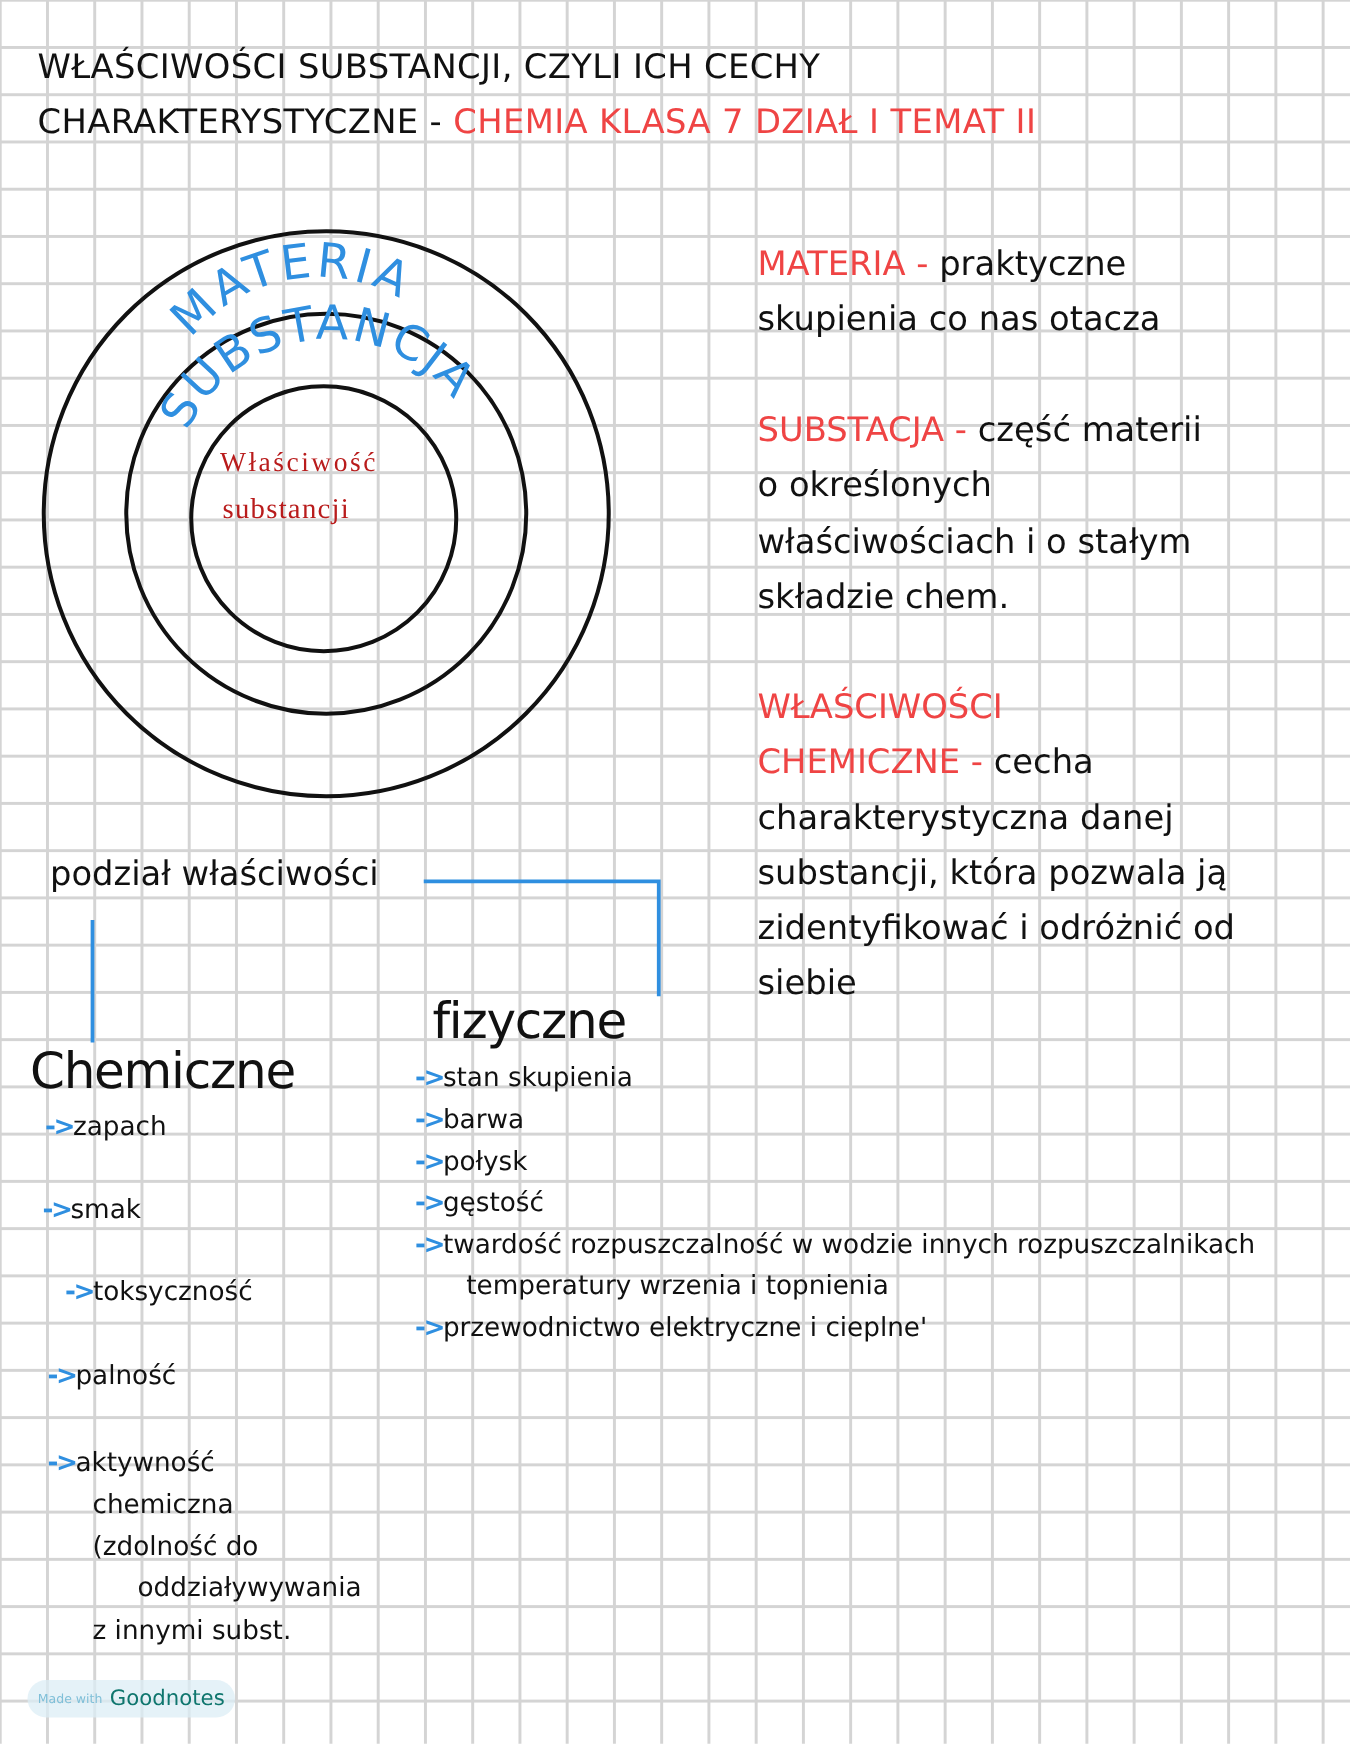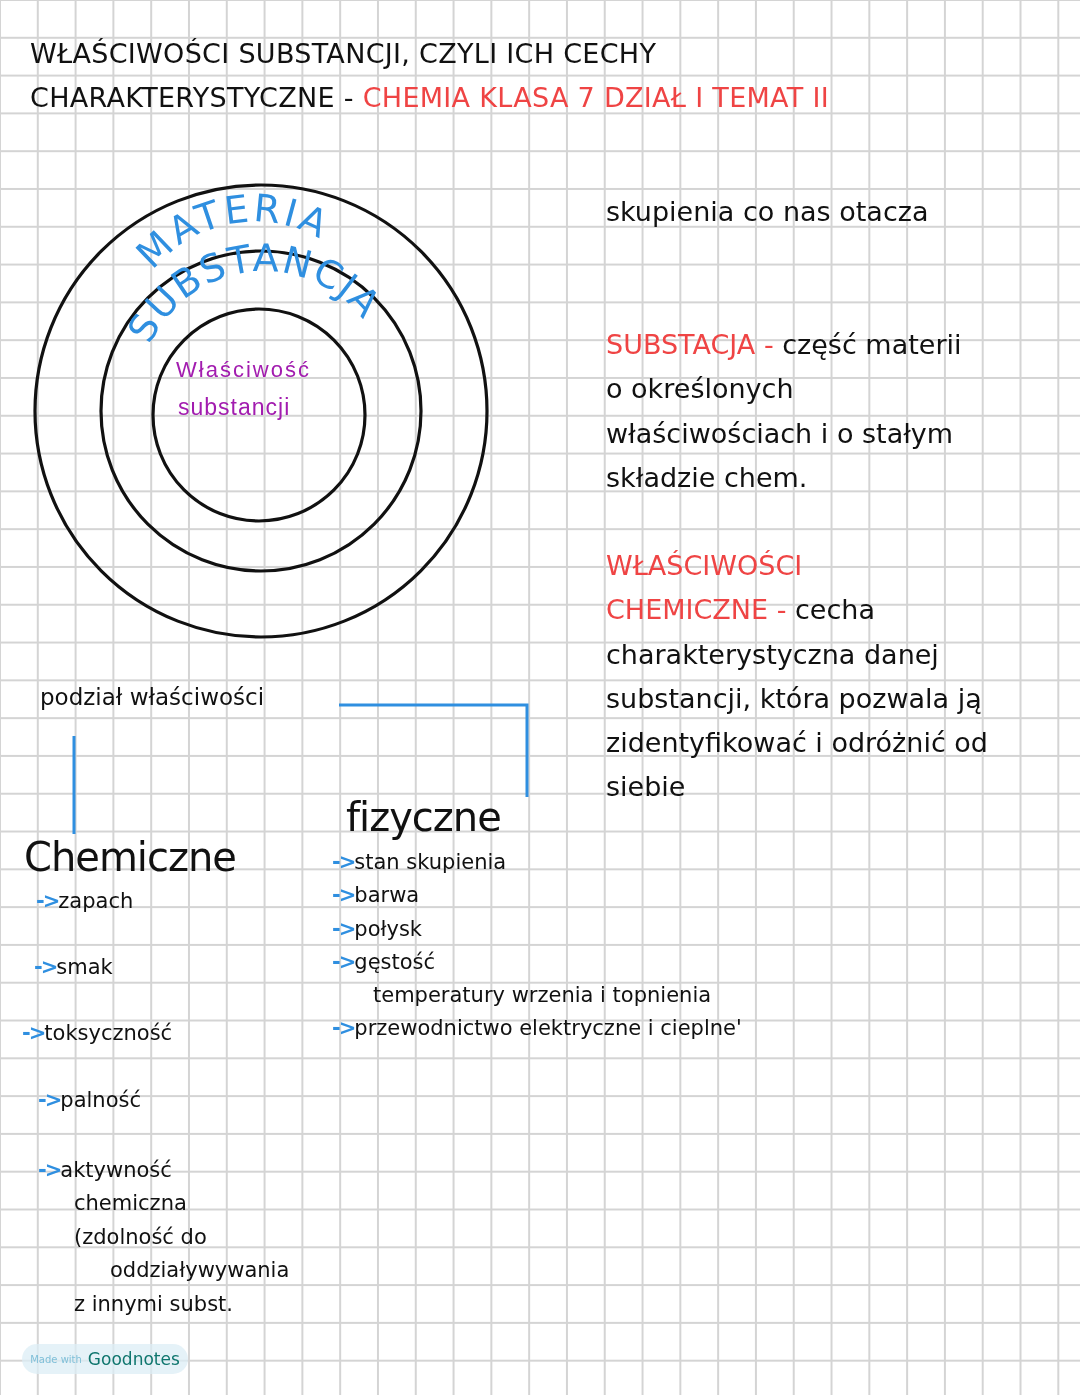--- a/index.html
+++ b/index.html
@@ -28,22 +28,22 @@
     }
     .blue { color: #ef4444; }
     .def {
       left: 606px;
       font-size: 27px;
       line-height: 44.3px;
       width: 460px;
     }
     .def-line { white-space: nowrap; }
     .circ-label {
-      color: #a21caf;
-      font-family: Liberation Sans, sans-serif;
+      color: #b91c1c;
+      font-family: Liberation Serif, serif;
       white-space: nowrap;
     }
     .list-item {
       font-size: 21px;
       white-space: nowrap;
       color: #111;
     }
     .arrow {
       color: #2f8fe0;
       font-weight: bold;
@@ -96,75 +96,77 @@
     </text>
     <text font-family="DejaVu Sans, sans-serif" font-size="38" fill="#2f8fe0" letter-spacing="2">
       <textPath href="#arcSub" startOffset="0%" id="tp-sub">SUBSTANCJA</textPath>
     </text>
   </svg>
   <div class="abs circ-label" style="left:176px;top:357px;font-size:22px;letter-spacing:2px;">Właściwość</div>
   <div class="abs circ-label" style="left:178px;top:394px;font-size:23px;letter-spacing:1px;">substancji</div>
 </div>
 
 <div class="abs def" style="top:190px;">
+  <div class="def-line"><span class="blue">MATERIA</span><span class="blue"> - </span><span>praktyczne</span></div>
   <div class="def-line">skupienia co nas otacza</div>
 </div>
 
 <div class="abs def" style="top:323px;">
   <div class="def-line"><span class="blue">SUBSTACJA</span><span class="blue"> - </span><span>część materii</span></div>
   <div class="def-line">o określonych</div>
   <div class="def-line">właściwościach i o stałym</div>
   <div class="def-line">składzie chem.</div>
 </div>
 
 <div class="abs def" style="top:544px;">
   <div class="def-line blue">WŁAŚCIWOŚCI</div>
   <div class="def-line"><span class="blue">CHEMICZNE</span><span class="blue"> - </span><span>cecha</span></div>
   <div class="def-line">charakterystyczna danej</div>
   <div class="def-line">substancji, która pozwala ją</div>
   <div class="def-line">zidentyfikować i odróżnić od</div>
   <div class="def-line">siebie</div>
 </div>
 
-<div class="abs" style="left:40px;top:684px;font-size:23px;white-space:nowrap;">podział właściwości</div>
+<div class="abs" style="left:40px;top:684px;font-size:27px;white-space:nowrap;">podział właściwości</div>
 
 <svg class="abs" style="left:0;top:0;" width="560" height="860">
   <line x1="74" y1="736" x2="74" y2="834" stroke="#2f8fe0" stroke-width="3"></line>
   <polyline points="339,705 527,705 527,797" fill="none" stroke="#2f8fe0" stroke-width="3"></polyline>
 </svg>
 
 <div class="abs big-head" style="left:24px;top:834px;">Chemiczne</div>
 
 <div class="abs list-item" style="left:36px;top:889px;">
   <span class="arrow">-&gt;</span><span>zapach</span>
 </div>
 <div class="abs list-item" style="left:34px;top:955px;">
   <span class="arrow">-&gt;</span><span>smak</span>
 </div>
-<div class="abs list-item" style="left:22px;top:1021px;text-align:right;">
+<div class="abs list-item" style="left:52px;top:1021px;text-align:right;">
   <span class="arrow">-&gt;</span><span>toksyczność</span>
 </div>
 <div class="abs list-item" style="left:38px;top:1088px;">
   <span class="arrow">-&gt;</span><span>palność</span>
 </div>
 <div class="abs list-item" style="left:38px;top:1154px;line-height:33.4px;">
   <div><span class="arrow">-&gt;</span><span>aktywność</span></div>
   <div style="padding-left:36px;">chemiczna</div>
   <div style="padding-left:36px;">(zdolność do</div>
   <div style="padding-left:36px;margin-left:36px;">oddziaływywania</div>
   <div style="padding-left:36px;">z innymi subst.</div>
 </div>
 
 <div class="abs big-head" style="left:346px;top:794px;">fizyczne</div>
 
 <div class="abs" style="left:332px;top:846px;line-height:33.3px;">
   <div class="list-item"><span class="arrow">-&gt;</span><span>stan skupienia</span></div>
   <div class="list-item"><span class="arrow">-&gt;</span><span>barwa</span></div>
   <div class="list-item"><span class="arrow">-&gt;</span><span>połysk</span></div>
   <div class="list-item"><span class="arrow">-&gt;</span><span>gęstość</span></div>
+  <div class="list-item"><span class="arrow">-&gt;</span><span>twardość rozpuszczalność w wodzie innych rozpuszczalnikach</span></div>
   <div class="list-item" style="padding-left:41px;">temperatury wrzenia i topnienia</div>
   <div class="list-item"><span class="arrow">-&gt;</span><span>przewodnictwo elektryczne i cieplne'</span></div>
 </div>
 
 <div class="abs badge">
   <span class="small">Made with</span>
   <span class="big">Goodnotes</span>
 </div>
 
 </body></html>

